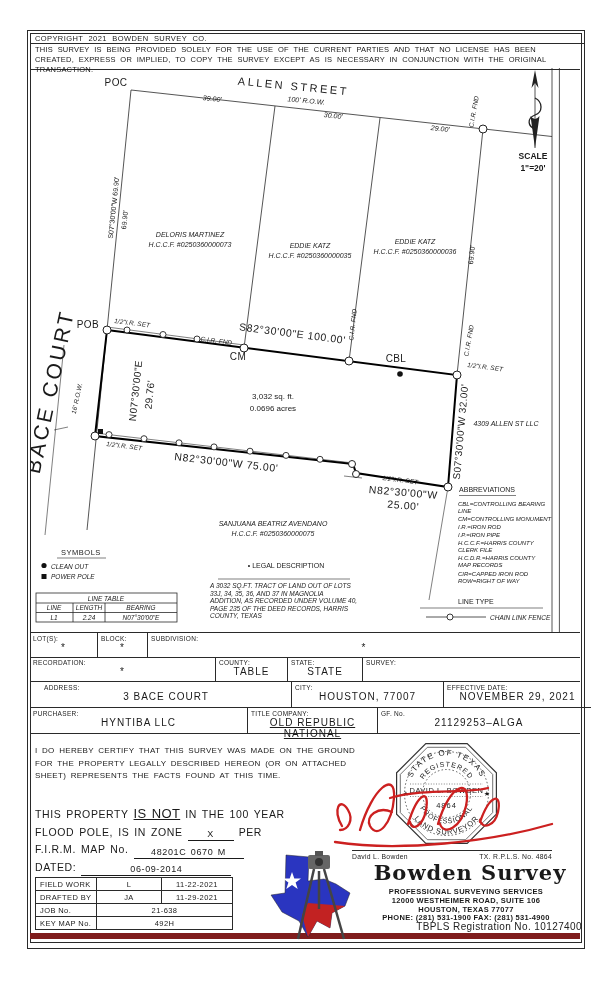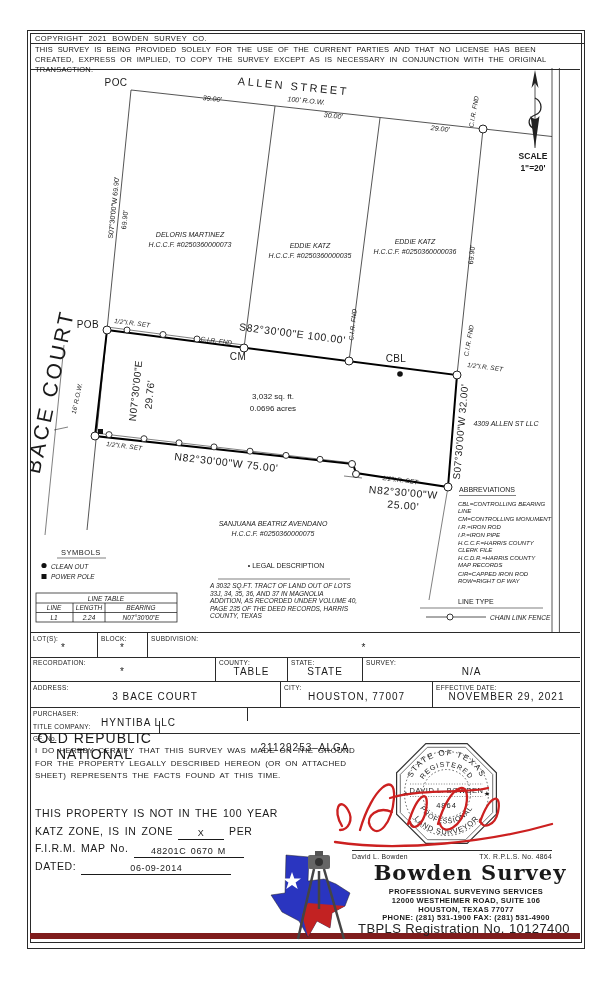--- a/index.html
+++ b/index.html
@@ -36,35 +36,35 @@
   
   .frow{left:30px;width:550px;border-bottom:1px solid #2a2a2a;display:flex;}
   .fcell{position:relative;border-right:1px solid #2a2a2a;height:100%;box-sizing:border-box;}
   .fcell:last-child{border-right:none;}
   .flab{position:absolute;left:3px;top:2px;font-size:6.5px;letter-spacing:.3px;color:#222;}
   .fval{position:absolute;left:0;right:0;top:9px;text-align:center;font-size:10px;letter-spacing:1px;}
   
   #cert-box{left:30px;top:733px;width:550px;height:200px;border-bottom:6px solid #7f1d1d;}
   #cert-text{left:5px;top:12px;width:335px;font-size:8px;line-height:12.5px;letter-spacing:.3px;word-spacing:2px;}
   #flood{left:5px;top:72px;font-size:10.5px;letter-spacing:.6px;line-height:17.5px;word-spacing:1.5px;}
-  .u-sm{font-size:11px;letter-spacing:.3px;}
+  .u-sm{font-size:13px;text-decoration:underline;letter-spacing:.3px;}
   .u-val{display:inline-block;border-bottom:1px solid #1a1a1a;text-align:center;font-size:9px;vertical-align:bottom;line-height:12px;}
   #sig-line{left:322px;top:117px;width:200px;border-top:1px solid #2a2a2a;display:flex;
             justify-content:space-between;font-size:6.8px;padding-top:2px;letter-spacing:.3px;}
   
   #work-table{left:5px;top:144px;border-collapse:collapse;}
   #work-table td{border:1px solid #2a2a2a;font-size:7.5px;letter-spacing:.4px;height:12px;padding:0 4px;}
   .wt-label{width:52px;}
   .wt-val{width:56px;text-align:center;}
   .wt-date{width:62px;text-align:center;}
   
   .firm-line{left:318px;width:236px;text-align:center;font-weight:bold;font-size:7.5px;letter-spacing:.3px;}
   #firm-name{left:322px;top:127px;width:236px;text-align:center;
              font-family:"DejaVu Serif",serif;font-weight:bold;font-size:21px;letter-spacing:1px;}
-  #firm-tbpls{left:316px;top:188px;width:236px;text-align:center;font-size:13px;letter-spacing:.4px;color:#222;}
+  #firm-tbpls{left:316px;top:188px;width:236px;text-align:right;font-size:10px;letter-spacing:.4px;color:#222;}
 </style>
 </head>
 <body>
 
 <div id="page">
 
   <div class="abs" id="outer-frame"></div>
   <div class="abs" id="inner-frame"></div>
 
   <div class="abs" id="copyright">COPYRIGHT  2021  BOWDEN  SURVEY  CO.</div>
@@ -248,47 +248,46 @@
     <div class="fcell" style="width:72px;">
       <span class="flab">COUNTY:</span>
       <div class="fval">TABLE</div>
     </div>
     <div class="fcell" style="width:75px;">
       <span class="flab">STATE:</span>
       <div class="fval">STATE</div>
     </div>
     <div class="fcell" style="flex:1;">
       <span class="flab">SURVEY:</span>
-      <div class="fval">N/A</div>
-    </div>
-  </div>
-
-  <div class="abs frow" style="top:682px;height:25px;">
+    </div>
+  </div>
+
+  <div class="abs frow" style="top:682px;height:25px;padding-left:11px;">
     <div class="fcell" style="width:251px;">
       <span class="flab">ADDRESS:</span>
       <div class="fval">3 BACE COURT</div>
     </div>
     <div class="fcell" style="width:152px;">
       <span class="flab">CITY:</span>
       <div class="fval">HOUSTON, 77007</div>
     </div>
     <div class="fcell" style="flex:1;">
       <span class="flab">EFFECTIVE DATE:</span>
       <div class="fval">NOVEMBER 29, 2021</div>
     </div>
   </div>
 
-  <div class="abs frow" style="top:708px;height:25px;flex-direction:column;">
+  <div class="abs frow" style="top:708px;height:25px;">
     <div class="fcell" style="width:218px;">
       <span class="flab">PURCHASER:</span>
       <div class="fval">HYNTIBA LLC</div>
     </div>
     <div class="fcell" style="width:130px;">
       <span class="flab">TITLE COMPANY:</span>
-      <div class="fval" style="font-size:14px;">OLD REPUBLIC NATIONAL</div>
+      <div class="fval" style="font-size:10px;text-decoration:underline;">OLD REPUBLIC NATIONAL</div>
     </div>
     <div class="fcell" style="flex:1;">
       <span class="flab">GF. No.</span>
       <div class="fval">21129253–ALGA</div>
     </div>
   </div>
 
   <div class="abs" id="cert-box">
 
     <div class="abs" id="cert-text">I DO HEREBY CERTIFY THAT THIS SURVEY WAS MADE ON THE GROUND FOR THE PROPERTY LEGALLY DESCRIBED HEREON (OR ON ATTACHED SHEET) REPRESENTS THE FACTS FOUND AT THIS TIME.</div>
@@ -333,30 +332,52 @@
         <path d="M78,56 C88,24 100,20 96,42 C93,58 82,64 80,54"></path>
         <path d="M108,56 C120,14 142,10 136,38 C131,60 114,68 110,56"></path>
         <path d="M150,54 C160,26 172,24 168,44 C165,58 152,62 150,52"></path>
         <path d="M5,74 C70,84 160,74 222,56"></path>
         <path d="M60,30 C95,20 135,26 158,20"></path>
       </g>
     </svg>
 
     <div class="abs" id="flood">
       <div><span>THIS PROPERTY</span> <span class="u-sm">IS NOT</span> <span>IN THE 100 YEAR</span></div>
-      <div><span>KATZ ZONE, IS IN ZONE</span> <span class="u-val" style="min-width:46px;">X</span> <span>PER</span></div>
+      <div><span>FLOOD POLE, IS IN ZONE</span> <span class="u-val" style="min-width:46px;">X</span> <span>PER</span></div>
       <div><span>F.I.R.M. MAP No.</span> <span class="u-val" style="min-width:110px;text-align:center;">48201C 0670 M</span></div>
       <div><span>DATED:</span> <span class="u-val" style="min-width:150px;">06-09-2014</span></div>
     </div>
 
     <div class="abs" id="sig-line">
       <span>David L. Bowden</span>
       <span>TX. R.P.L.S. No. 4864</span>
     </div>
 
+    <table class="abs" id="work-table">
+      <tbody>
+          <tr>
+        <td class="wt-label">FIELD WORK</td>
+        <td class="wt-val">L</td>
+        <td class="wt-date">11-22-2021</td>
+      </tr>
+      <tr>
+        <td class="wt-label">DRAFTED BY</td>
+        <td class="wt-val">JA</td>
+        <td class="wt-date">11-29-2021</td>
+      </tr>
+      <tr>
+        <td class="wt-label">JOB No.</td>
+        <td colspan="2" style="text-align:center;">21-638</td>
+      </tr>
+      <tr>
+        <td class="wt-label">KEY MAP No.</td>
+        <td colspan="2" style="text-align:center;">492H</td>
+      </tr>
+    </tbody>
+      </table>
 
     <svg class="abs" style="left:226px;top:118px;" width="105" height="92" viewBox="0 0 105 92">
       <path d="M30,4 L53,6 L52,30 L68,28 L80,33 L94,42 L89,55 L76,62 L74,77 L61,70 L52,86 L43,70 L26,61 L15,44 L29,42 Z" fill="#2a35c0" stroke="#222" stroke-width=".5"></path>
       <path d="M52,52 L89,55 L76,62 L74,77 L61,70 L52,86 L46,64 Z" fill="#c22222"></path>
       <polygon points="36,21 38.3,27.4 45,27.4 39.6,31.4 41.7,38 36,34 30.3,38 32.4,31.4 27,27.4 33.7,27.4" fill="#fff"></polygon>
       <g stroke="#444" stroke-width="2.5" fill="none">
         <line x1="58" y1="18" x2="42" y2="88"></line>
         <line x1="68" y1="18" x2="88" y2="88"></line>
         <line x1="63" y1="20" x2="63" y2="58"></line>
       </g>

